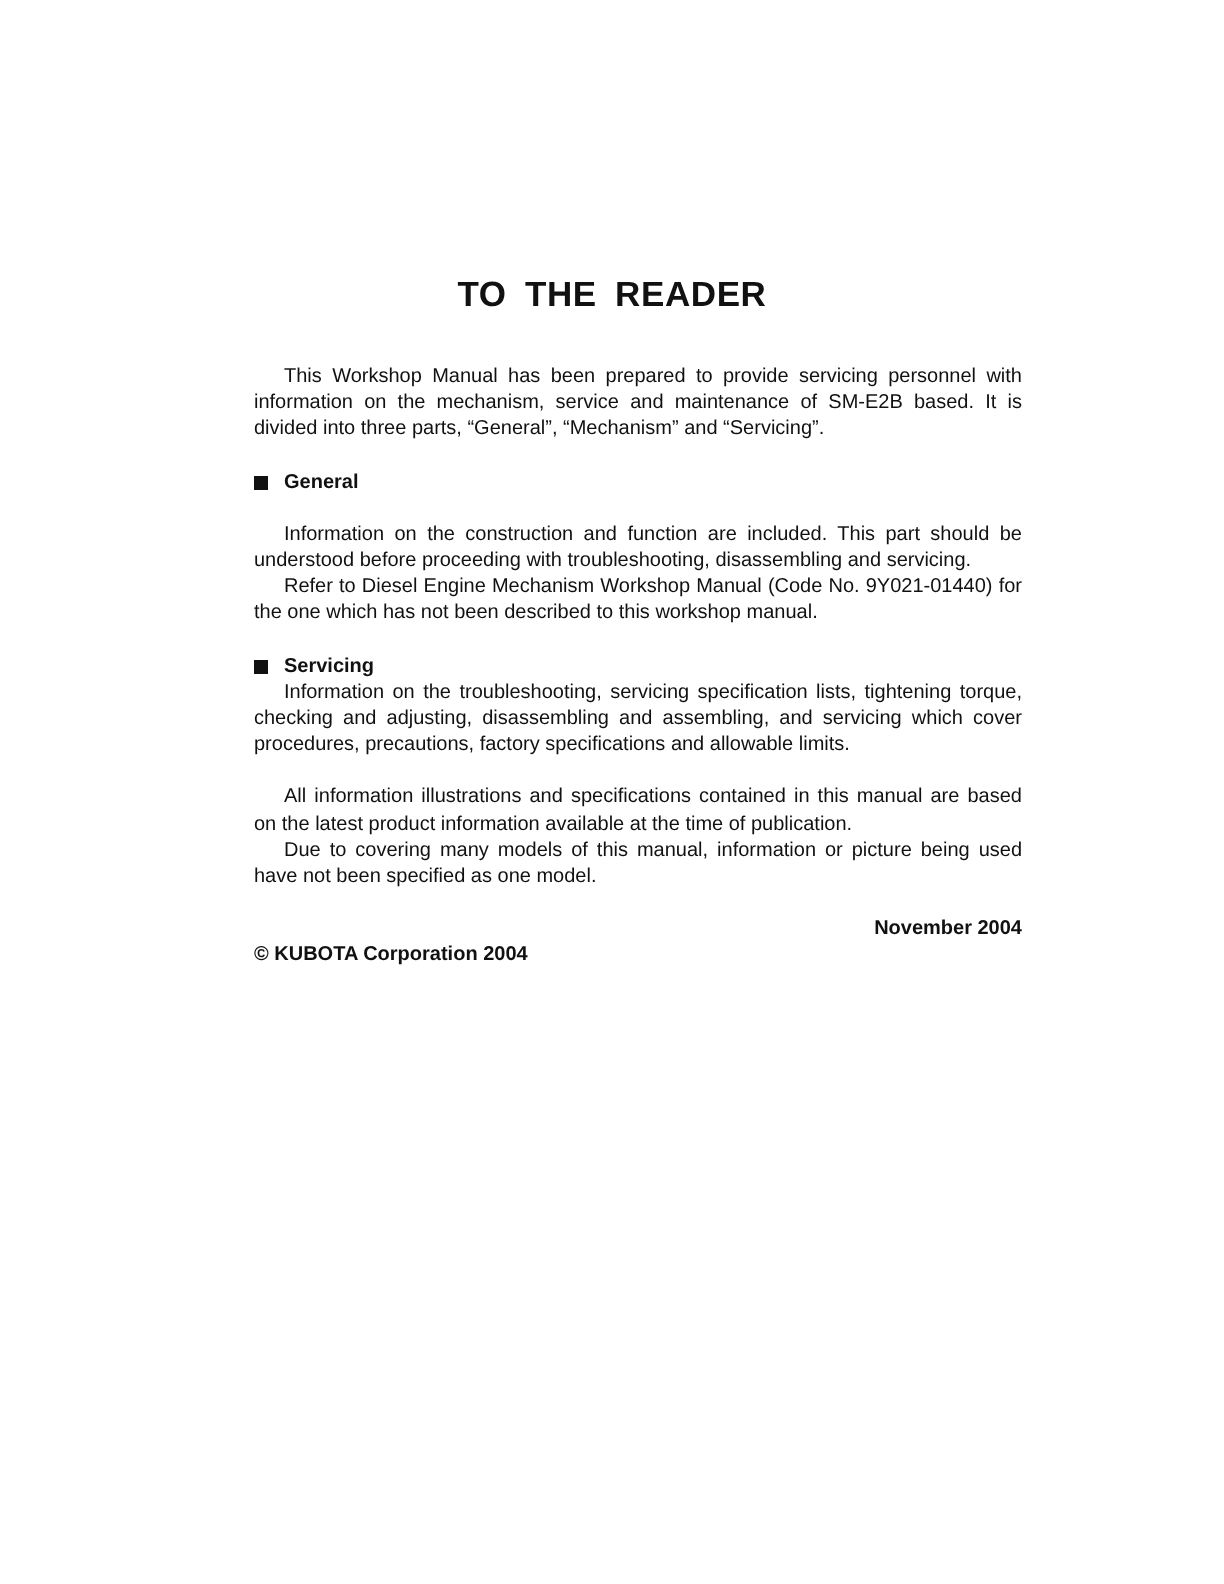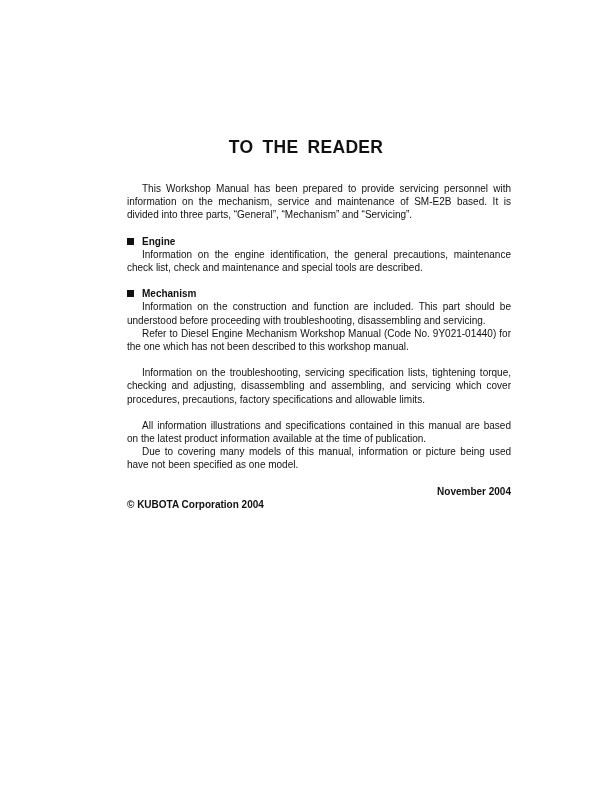--- a/index.html
+++ b/index.html
@@ -30,37 +30,36 @@
 
 <div class="title">TO THE READER</div>
 
 <div class="content">
   <p class="para">This Workshop Manual has been prepared to provide servicing personnel with information on the mechanism, service and maintenance of SM-E2B based.  It is divided into three parts, “General”, “Mechanism” and “Servicing”.</p>
   <div class="gap"></div>
 
   <div>
     <p class="heading">
         <span class="sq"></span>
-        <span>Engine</span>
+        <span>General</span>
       </p>
-    <p class="para">Information on the engine identification, the general precautions, maintenance check list, check and maintenance and special tools are described.</p>
+  </div>
+  <div class="gap"></div>
+
+  <div>
+    <p class="para">Information on the construction and function are included.  This part should be understood before proceeding with troubleshooting, disassembling and servicing.</p>
+    <p class="para">Refer to Diesel Engine Mechanism Workshop Manual (Code No. 9Y021-01440) for the one which has not been described to this workshop manual.</p>
   </div>
   <div class="gap"></div>
 
   <div>
     <p class="heading">
         <span class="sq"></span>
-        <span>Mechanism</span>
+        <span>Servicing</span>
       </p>
-    <p class="para">Information on the construction and function are included.  This part should be understood before proceeding with troubleshooting, disassembling and servicing.</p>
-    <p class="para">Refer to Diesel Engine Mechanism Workshop Manual (Code No. 9Y021-01440) for the one which has not been described to this workshop manual.</p>
-  </div>
-  <div class="gap"></div>
-
-  <div>
     <p class="para">Information on the troubleshooting, servicing specification lists, tightening torque, checking and adjusting, disassembling and assembling, and servicing which cover procedures, precautions, factory specifications and allowable limits.</p>
   </div>
   <div class="gap"></div>
 
   <div>
     <p class="para">All information illustrations and specifications contained in this manual are based on the latest product information available at the time of publication.</p>
     <p class="para">Due to covering many models of this manual, information or picture being used have not been specified as one model.</p>
   </div>
   <div class="gap"></div>
 

